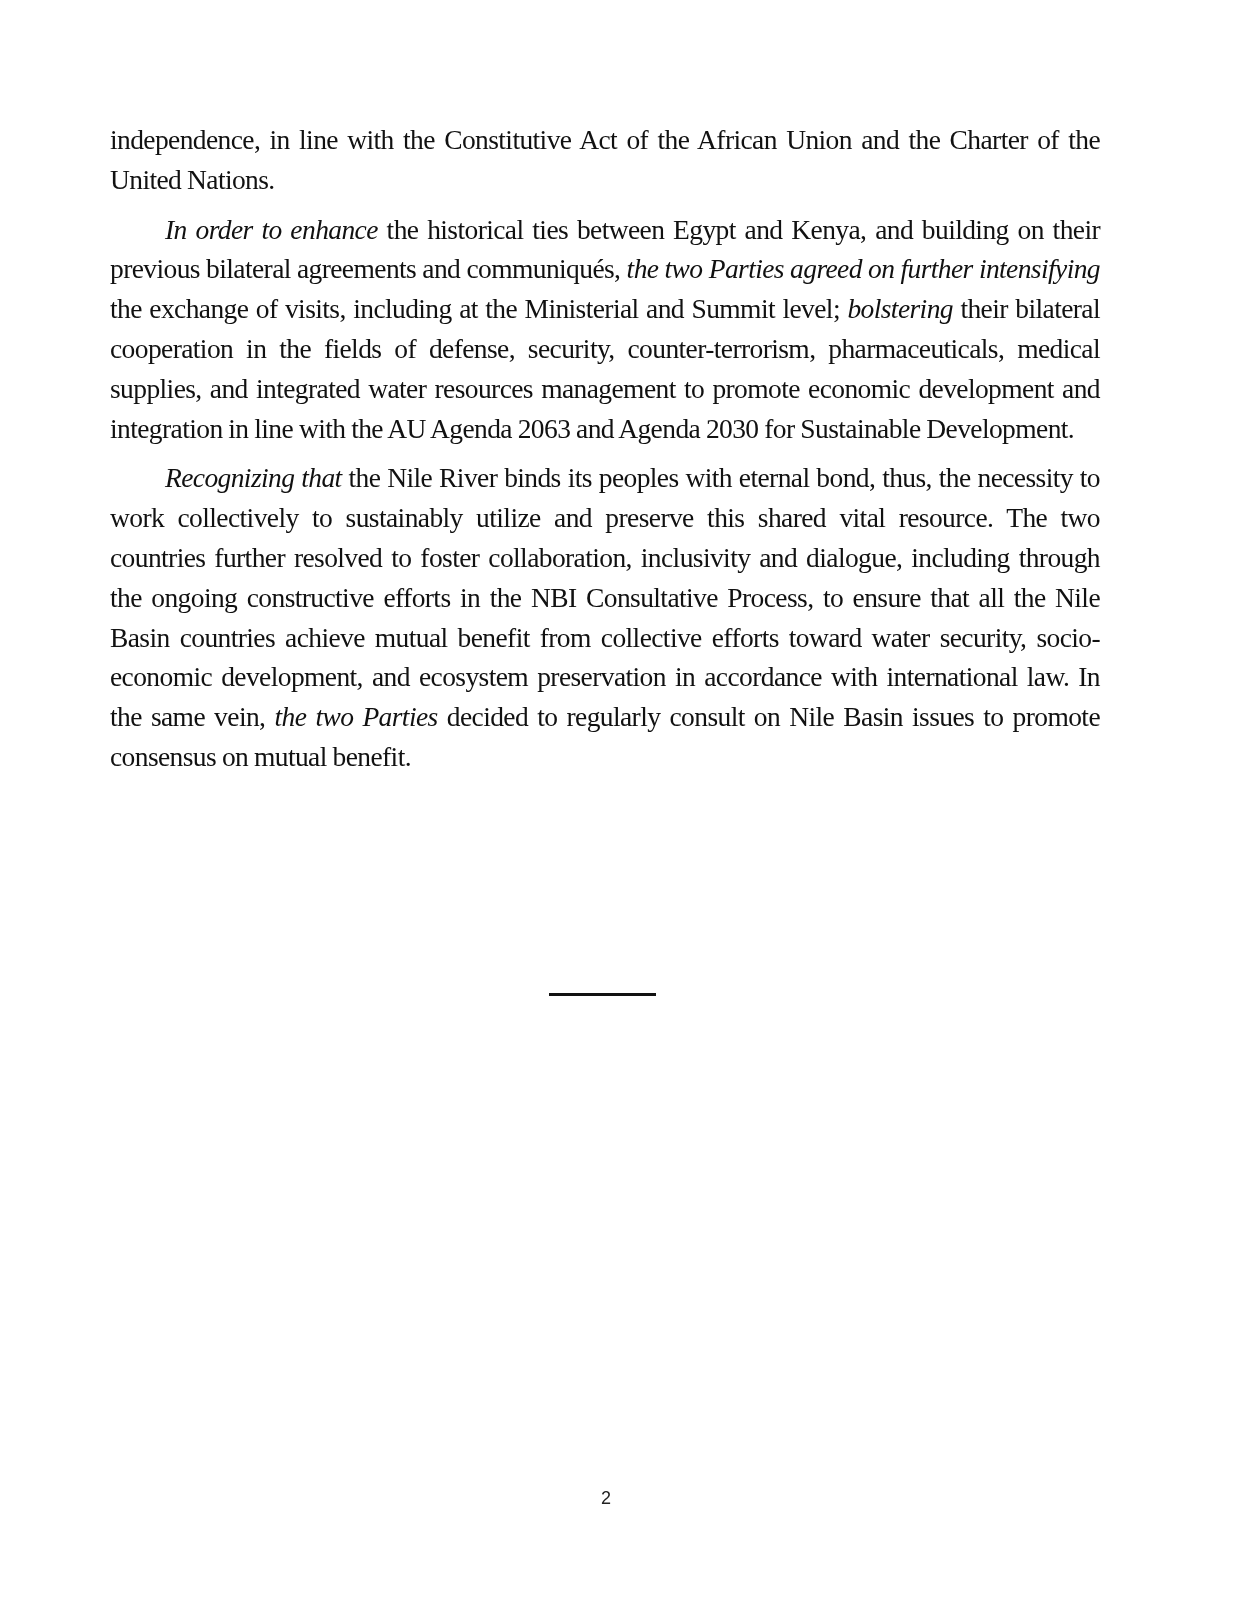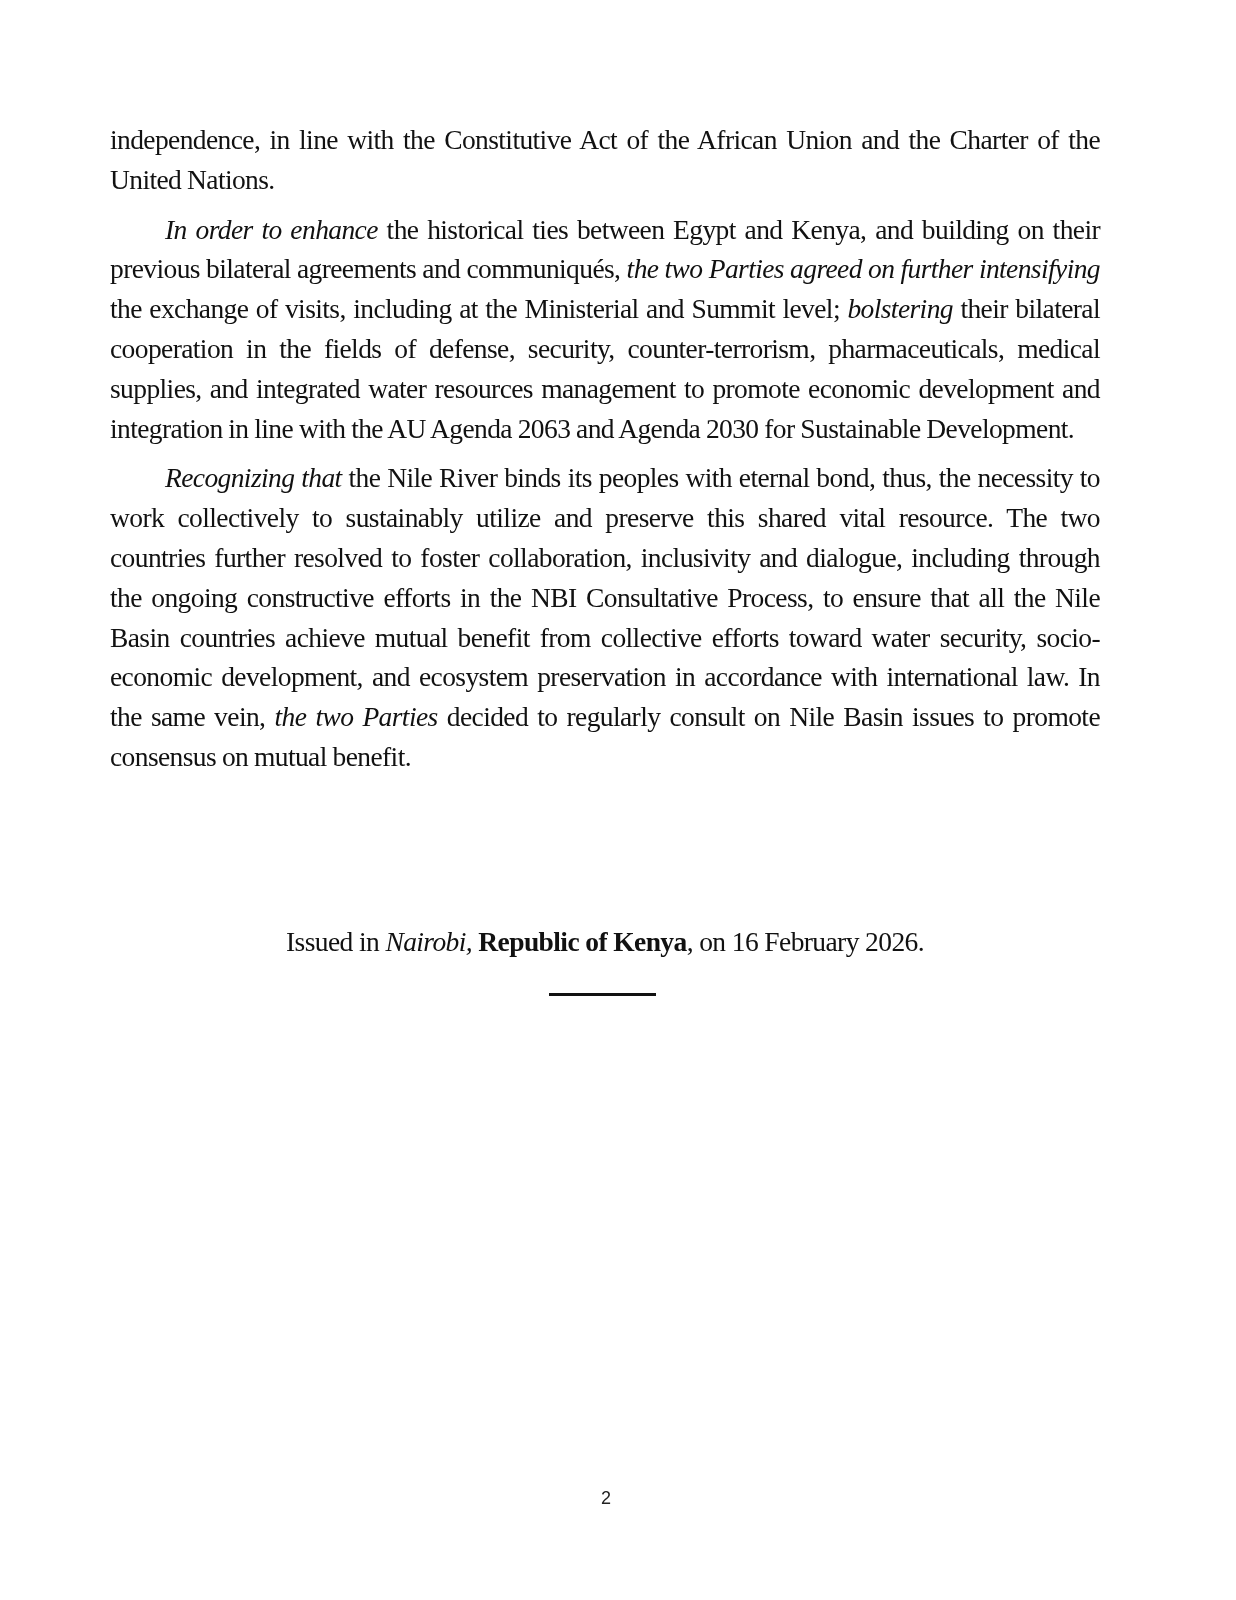--- a/index.html
+++ b/index.html
@@ -39,18 +39,17 @@
 
 <div class="page">
   <div class="body-text">
     <p class="para">
       <span>independence, in line with the Constitutive Act of the African Union and the Charter of the United Nations.</span>
     </p>
     <p class="para indent"><i>In order to enhance</i><span> the historical ties between Egypt and Kenya, and building on their previous bilateral agreements and communiqués, </span><i>the two Parties agreed on further intensifying</i><span> the exchange of visits, including at the Ministerial and Summit level; </span><i>bolstering</i><span> their bilateral cooperation in the fields of defense, security, counter-terrorism, pharmaceuticals, medical supplies, and integrated water resources management to promote economic development and integration in line with the AU Agenda 2063 and Agenda 2030 for Sustainable Development.</span></p>
     <p class="para indent last"><i>Recognizing that</i><span> the Nile River binds its peoples with eternal bond, thus, the necessity to work collectively to sustainably utilize and preserve this shared vital resource. The two countries further resolved to foster collaboration, inclusivity and dialogue, including through the ongoing constructive efforts in the NBI Consultative Process, to ensure that all the Nile Basin countries achieve mutual benefit from collective efforts toward water security, socio-economic development, and ecosystem preservation in accordance with international law. In the same vein, </span><i>the two Parties</i><span> decided to regularly consult on Nile Basin issues to promote consensus on mutual benefit.</span></p>
   </div>
 
-  <div class="issued"><span>Issued in </span><i>Nairobi,</i><span> </span><b>Republic of Kenya</b><span>, on 16 February 2026.</span></div>
 
   <div class="rule"></div>
 
   <div class="page-number">2</div>
 </div>
 
 </body></html>

